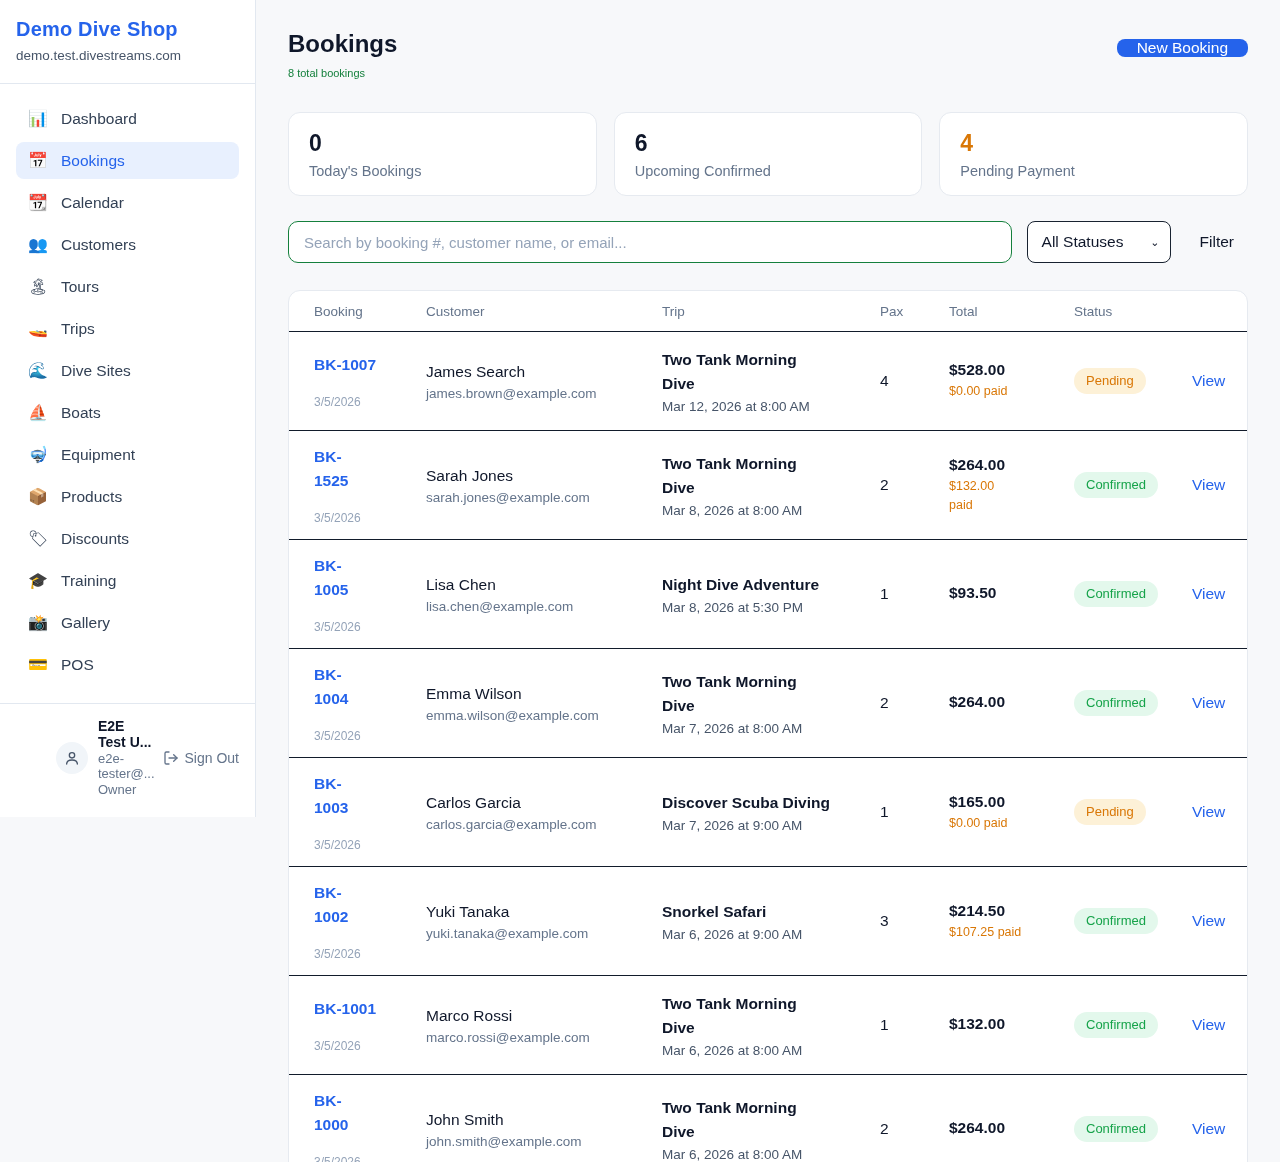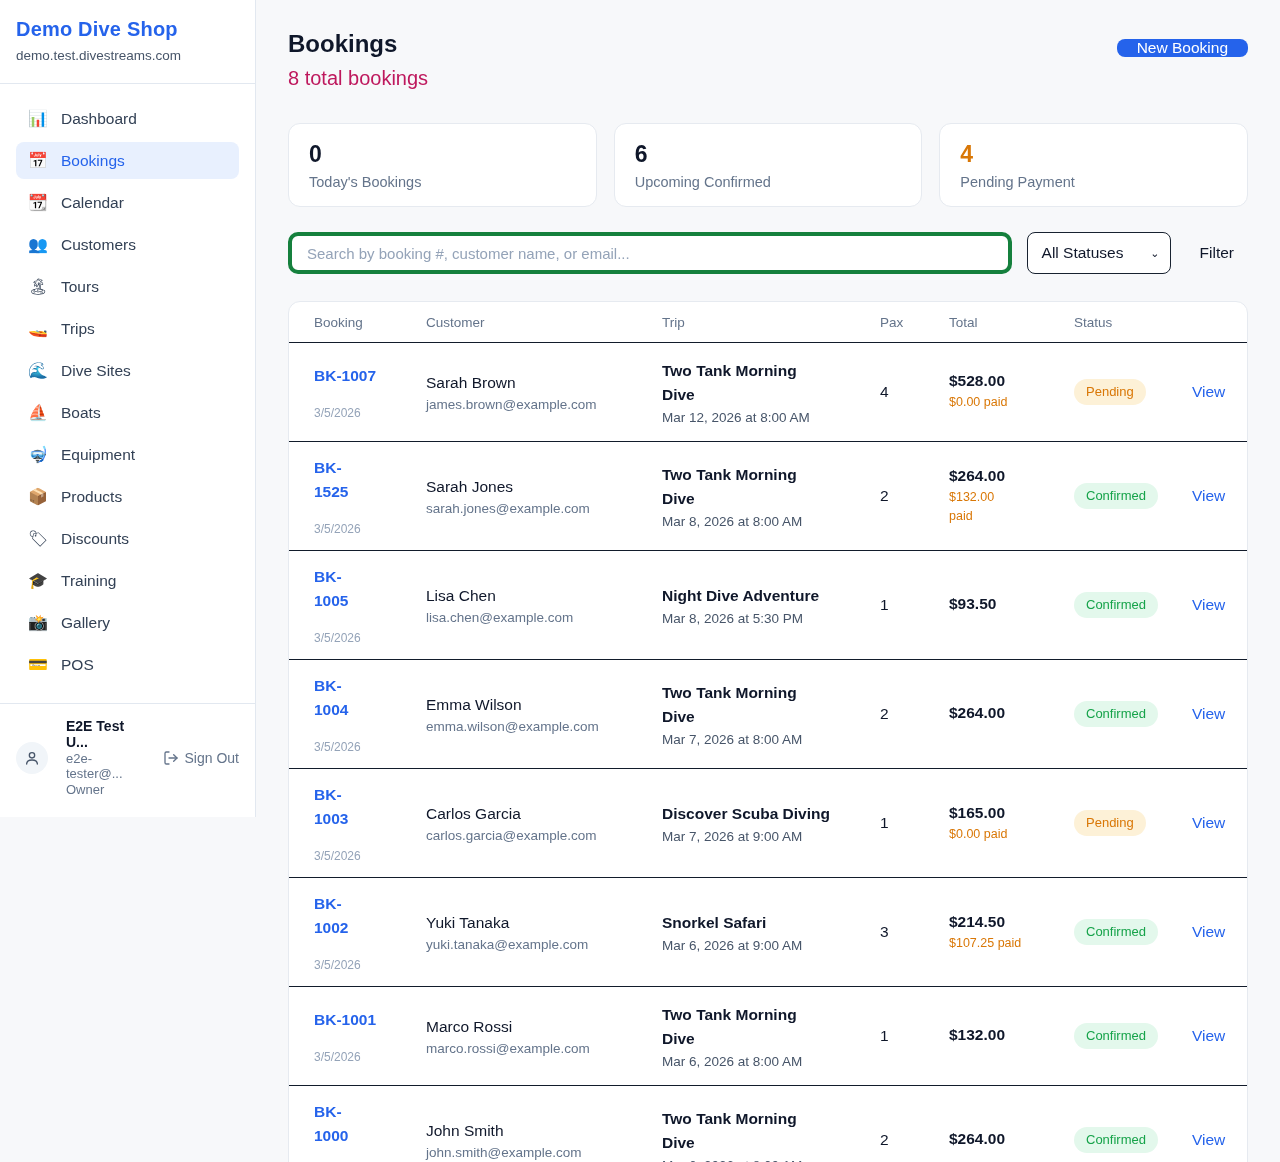--- a/index.html
+++ b/index.html
@@ -21,50 +21,50 @@
   .domain { color:#475569; font-size:13.5px; margin-top:7px; }
   .nav { padding:16px 16px 8px; }
   .nav-item {
     display:flex; align-items:center; gap:13px;
     padding:9px 12px; border-radius:8px; margin-bottom:5px;
     font-size:15.5px; color:#334155; cursor:pointer;
   }
   .nav-item .nav-icon { font-size:16px; width:20px; text-align:center; flex:0 0 20px; }
   .nav-item.active { background:#e8f0fe; color:#2563eb; font-weight:500; }
   .side-divider { border-top:1px solid #e2e8f0; margin-top:7px; }
-  .user-block { display:flex; align-items:center; gap:18px; padding:14px 16px 20px; }
+  .user-block { display:flex; align-items:center; gap:10px; padding:14px 16px 20px;margin-left:40px; }
   .avatar {
     width:32px; height:32px; border-radius:50%; background:#f1f5f9;
     display:flex; align-items:center; justify-content:center; flex:0 0 32px;
   }
   .user-info { flex:1; min-width:0; }
   .user-name { font-size:14px; font-weight:bold; color:#0f172a; }
   .user-email { font-size:13px; color:#64748b; margin-top:1px; }
   .user-role { font-size:13px; color:#64748b; margin-top:1px; }
   .signout { display:flex; align-items:center; gap:6px; color:#64748b; font-size:14px; cursor:pointer; white-space:nowrap; }
   
   .main { flex:1; padding:30px 32px 30px; min-width:0; }
   .page-head { display:flex; align-items:flex-start; justify-content:space-between; margin-bottom:33px; }
   .page-title { font-size:24px; font-weight:bold; color:#0f172a; }
-  .page-sub { font-size:20px; color:#be185d; margin-top:9px; }
+  .page-sub { font-size:11px; color:#15803d; margin-top:9px; }
   .btn-primary {
     background:#2563eb; color:#fff; font-size:15.5px; font-weight:500;
     border:none; border-radius:8px; padding:0 20px; cursor:pointer; margin-top:9px;
     font-family:inherit;
   }
   .stats { display:grid; grid-template-columns:1fr 1fr 1fr; gap:17px; margin-bottom:25px; }
   .stat-card {
     background:#fff; border:1px solid #e6eaf0; border-radius:12px;
     padding:17px 20px; height:84px;
   }
   .stat-value { font-size:23px; font-weight:bold; line-height:1.2; }
   .stat-label { font-size:14.5px; color:#64748b; margin-top:5px; }
   .filter-row { display:flex; align-items:center; gap:15px; margin-bottom:27px; }
   .search-input {
-    flex:1; height:42px; border:4px solid #15803d; border-radius:10px;
+    flex:1; height:42px; border:1px solid #15803d; border-radius:10px;
     padding:0 15px; font-size:15px; color:#0f172a; background:#fff; font-family:inherit;
   }
   .search-input::placeholder { color:#94a3b8; }
   .status-select {
     height:42px; width:144px; border:1px solid #182230; border-radius:8px; background:#fff;
     display:flex; align-items:center; justify-content:space-between;
     padding:0 10px 0 14px; font-size:15.5px; color:#0f172a; cursor:pointer;
   }
   .status-select .chev { font-size:11px; color:#0f172a; }
   .filter-btn { font-size:15.5px; color:#0f172a; padding:0 14px; cursor:pointer; background:none; border:none; font-family:inherit; }
@@ -232,21 +232,21 @@
       <div class="th">Status</div>
       <div class="th"></div>
     </div>
 
     <div class="trow">
       <div class="cell">
         <a class="bk-id">BK-1007</a>
         <div class="bk-date">3/5/2026</div>
       </div>
       <div class="cell">
-        <div class="cust-name">Sarah Brown</div>
+        <div class="cust-name">James Search</div>
         <div class="cust-email">james.brown@example.com</div>
       </div>
       <div class="cell">
         <div class="trip-name">Two Tank Morning Dive</div>
         <div class="trip-date">Mar 12, 2026 at 8:00 AM</div>
       </div>
       <div class="cell c-pax">4</div>
       <div class="cell">
         <div class="total">$528.00</div>
         <div class="paid">$0.00 paid</div>

